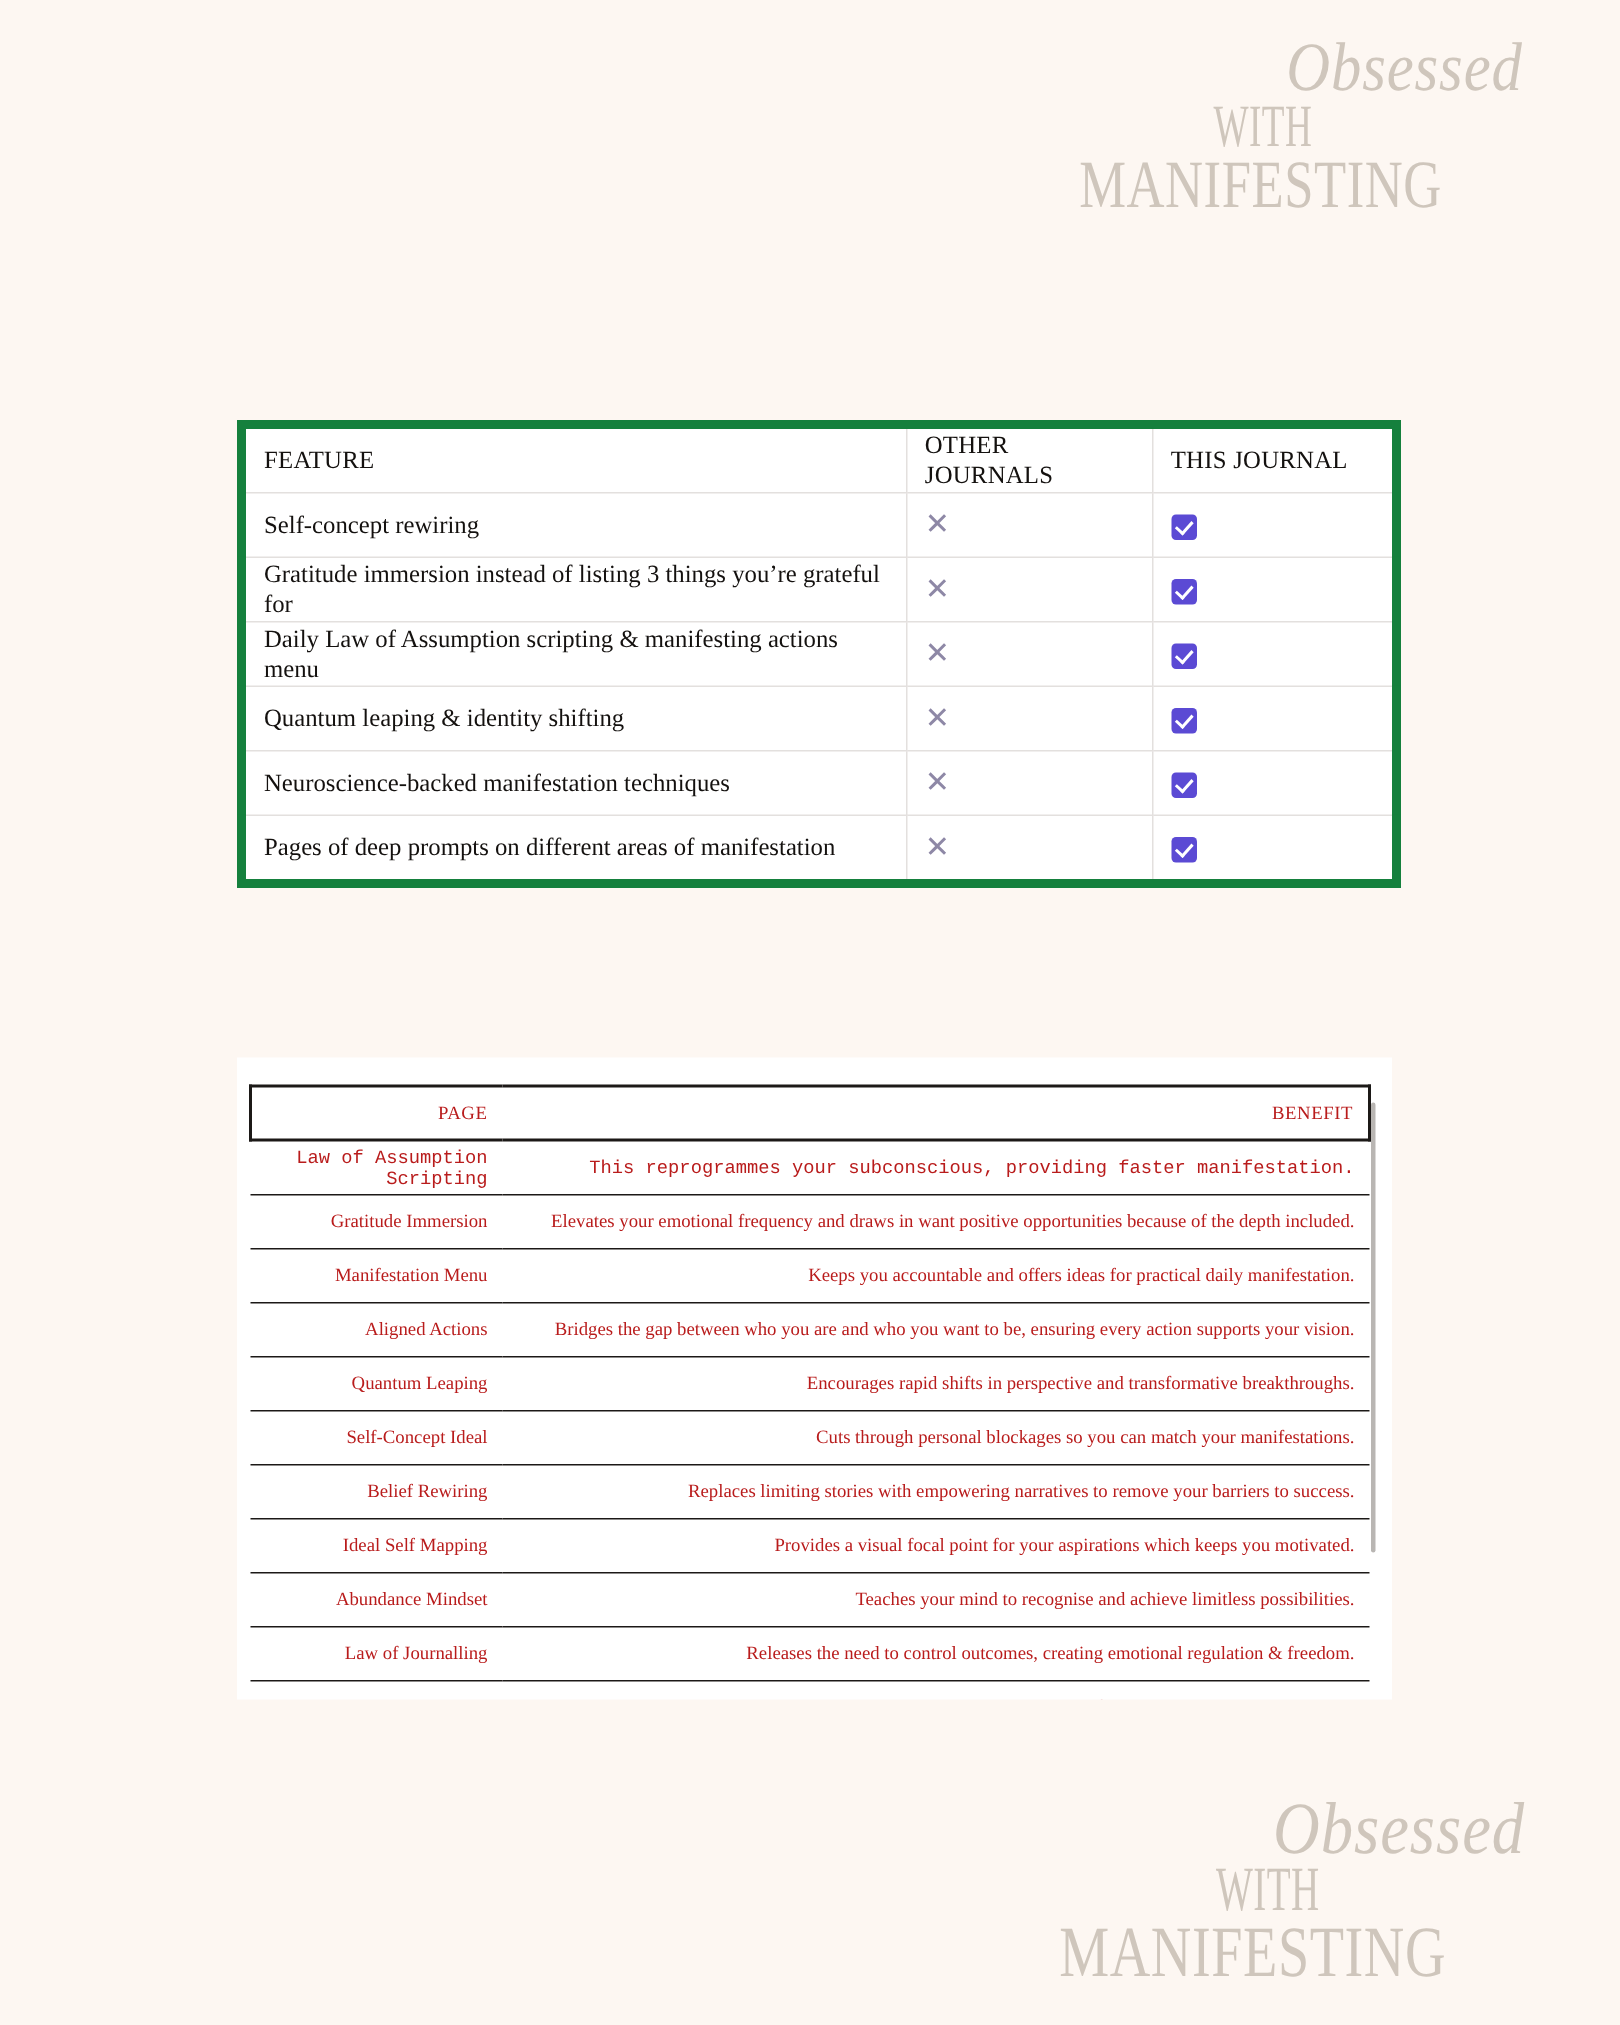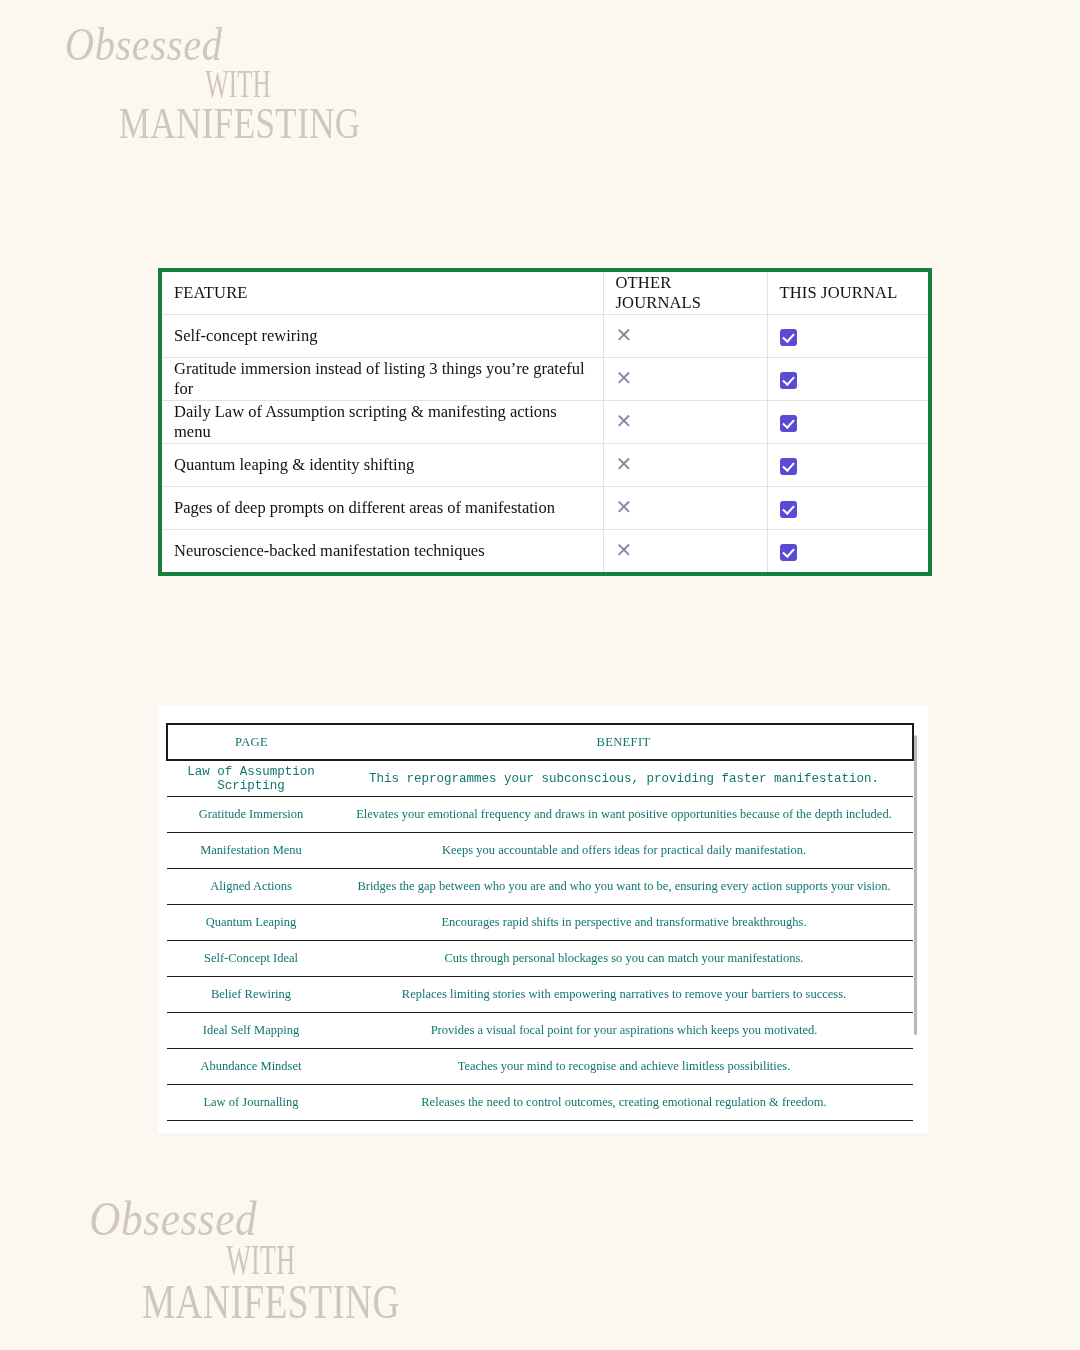--- a/index.html
+++ b/index.html
@@ -11,21 +11,21 @@
     height: 1350px;
     background: #fdf7f2;
     font-family: "Liberation Serif", "DejaVu Serif", serif;
     overflow: hidden;
     position: relative;
   }
 
   
   .wordmark {
     position: absolute;
-    text-align: left;
+    text-align: right;
     color: #cfc6bc;
     line-height: 0.92;
     user-select: none;
   }
   .wordmark .line {
     display: block;
     font-family: "Liberation Serif", "DejaVu Serif", serif;
     letter-spacing: 0.01em;
     font-weight: 400;
     transform: scaleX(0.80);
@@ -50,24 +50,24 @@
   }
   #wordmark-bottom .l1 { font-size: 49px; }
   #wordmark-bottom .l2 { font-size: 42px; }
   #wordmark-bottom .l3 { font-size: 48px; }
   #wordmark-bottom .inner { padding-left: 26px; }
 
   
   #comparison-table {
     position: absolute;
     left: 158px;
-    top: 268px;
+    top: 280px;
     width: 770px;
     background: #ffffff;
-    border: 4px solid #15803d;
+    border: 6px solid #15803d;
     border-collapse: collapse;
     table-layout: fixed;
     padding-left: 36px;
   }
   #comparison-table td, #comparison-table th {
     border: 1px solid #e3e0de;
     padding: 0 12px;
     text-align: left;
     vertical-align: middle;
     font-weight: 400;
@@ -136,25 +136,25 @@
   }
   #benefits-table {
     position: absolute;
     left: 8px;
     top: 18px;
     width: 746px;
     border-collapse: collapse;
     table-layout: fixed;
   }
   #benefits-table th, #benefits-table td {
-    text-align: center;
+    text-align: right;
     vertical-align: middle;
     font-weight: 400;
     padding: 0 10px;
-    color: #0f766e;
+    color: #b91c1c;
   }
   #benefits-table thead th {
     height: 34px;
     font-size: 12.5px;
     letter-spacing: 0.03em;
     border-top: 2px solid #1c1917;
     border-bottom: 2px solid #1c1917;
   }
   #benefits-table thead th.first { border-left: 2px solid #1c1917; }
   #benefits-table thead th.last  { border-right: 2px solid #1c1917; }
@@ -224,26 +224,26 @@
         <td>Daily Law of Assumption scripting &amp; manifesting actions menu</td>
         <td><span class="x-mark">✕</span></td>
         <td><span class="check-box"></span></td>
       </tr>
       <tr>
         <td>Quantum leaping &amp; identity shifting</td>
         <td><span class="x-mark">✕</span></td>
         <td><span class="check-box"></span></td>
       </tr>
       <tr>
+        <td>Neuroscience-backed manifestation techniques</td>
+        <td><span class="x-mark">✕</span></td>
+        <td><span class="check-box"></span></td>
+      </tr>
+      <tr>
         <td>Pages of deep prompts on different areas of manifestation</td>
-        <td><span class="x-mark">✕</span></td>
-        <td><span class="check-box"></span></td>
-      </tr>
-      <tr>
-        <td>Neuroscience-backed manifestation techniques</td>
         <td><span class="x-mark">✕</span></td>
         <td><span class="check-box"></span></td>
       </tr>
     </tbody>
 </table>
 
 <div id="benefits-panel">
   <div id="benefits-scroll">
     <table id="benefits-table">
       <colgroup>

